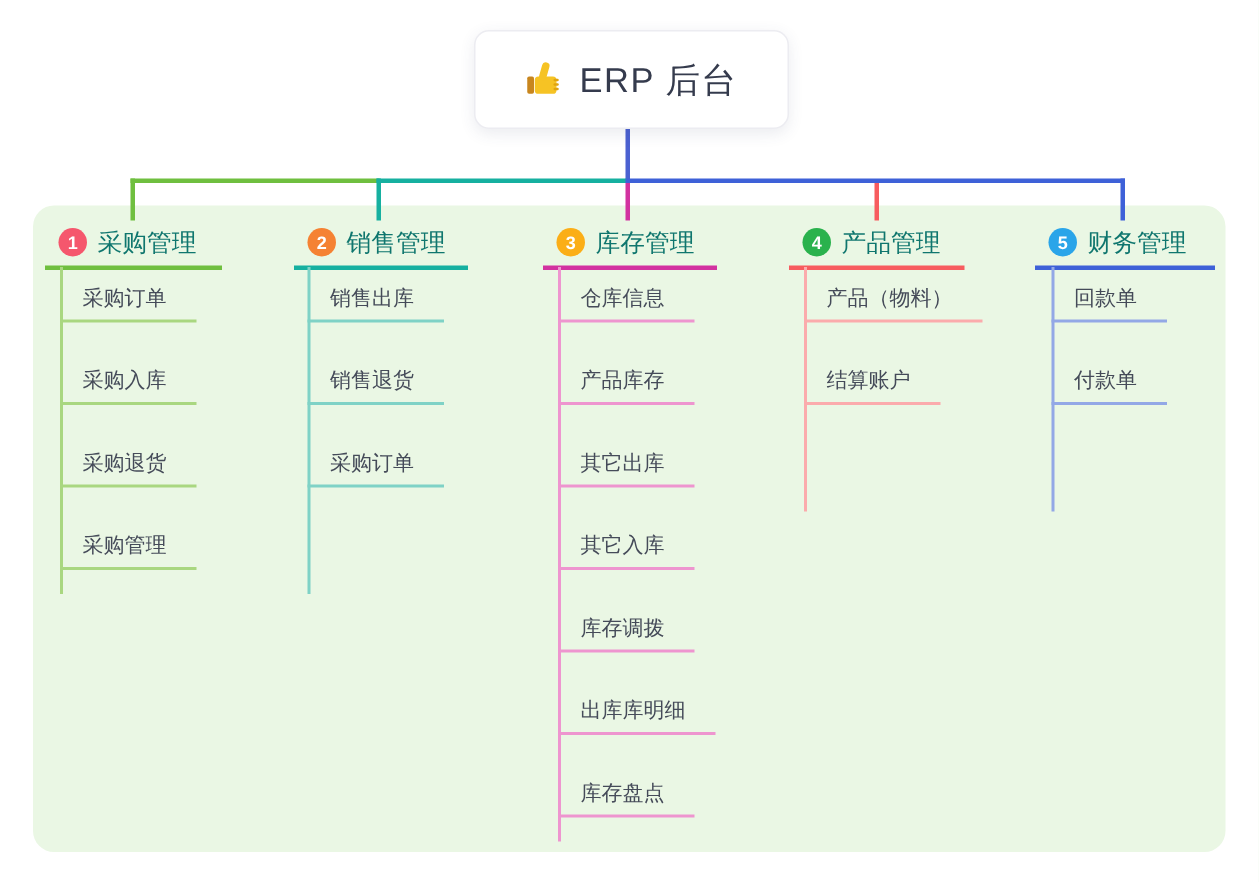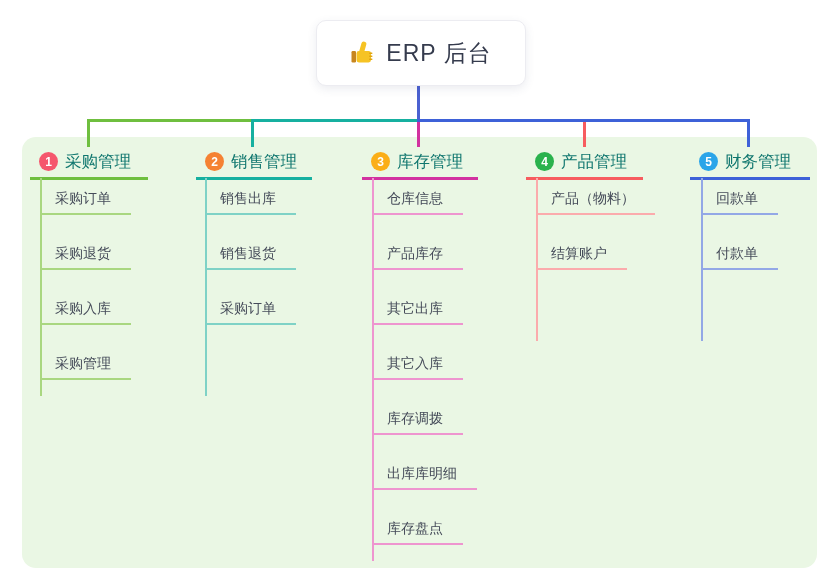--- a/index.html
+++ b/index.html
@@ -85,24 +85,24 @@
     <div class="hdr">
       <span class="num">1</span>
       <span class="htitle">采购管理</span>
     </div>
     <div class="vline"></div>
     <div class="kids">
       <div class="kid">
           <span>采购订单</span>
         </div>
       <div class="kid">
-          <span>采购退货</span>
+          <span>采购入库</span>
         </div>
       <div class="kid">
-          <span>采购入库</span>
+          <span>采购退货</span>
         </div>
       <div class="kid">
           <span>采购管理</span>
         </div>
     </div>
   </div>
 
   <div class="branch b1" style="--c: #16b0a0; --lc: #7fd2c6; --badge: #f58233;">
     <div class="busV"></div>
     <div class="busH"></div>

